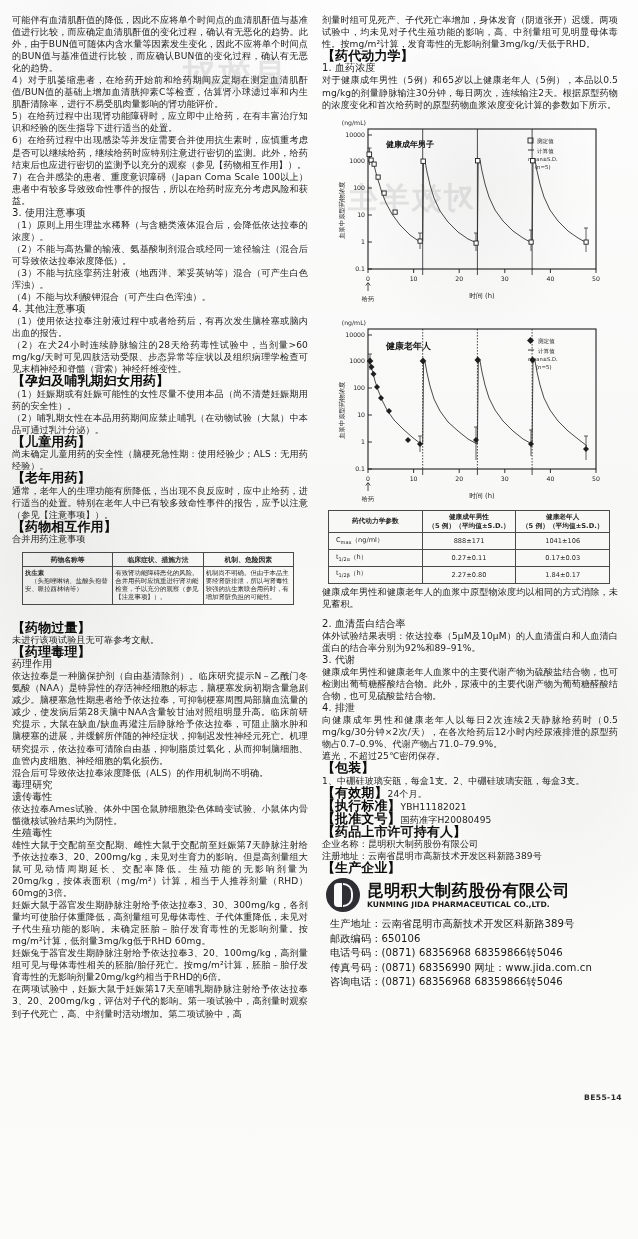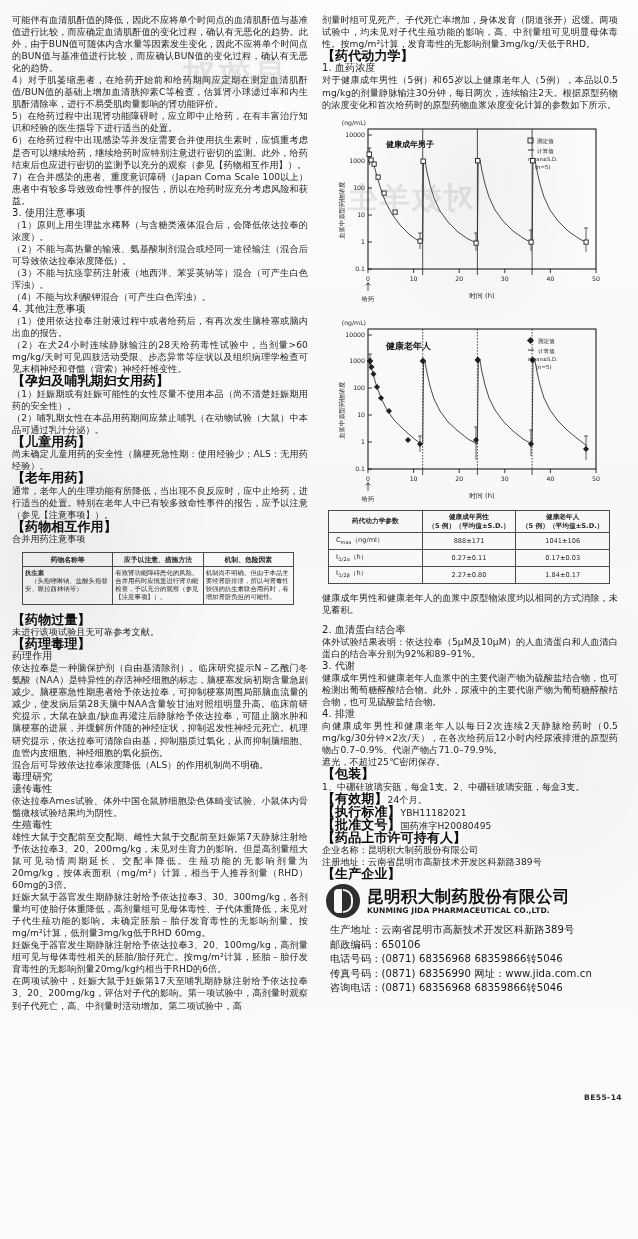--- a/index.html
+++ b/index.html
@@ -82,21 +82,21 @@
   .sub-head {
     font-size: 10px;
     line-height: 12.05px;
     margin: 0;
     color: #1d1d1d;
   }
 
   
   .itable {
     width: 272px;
-    margin: 7px 0 9px 10px;
+    margin: 7px 0 17px 10px;
     border-collapse: collapse;
     table-layout: fixed;
   }
   .itable td, .itable th {
     border: 1px solid #4a4a4a;
     padding: 2px 2px;
     font-size: 6.4px;
     line-height: 8.1px;
     vertical-align: top;
     color: #2a2a2a;
@@ -107,21 +107,21 @@
     font-size: 6.8px;
     padding: 2.5px 1px;
   }
   .itable td.c1 { width: 76px; }
   .itable .drugname { font-weight: bold; display: block; }
   .itable .indent { display: block; text-indent: 6px; }
 
   
   .pktable {
     width: 282px;
-    margin: 5px 0 8px 6px;
+    margin: 5px 0 2px 6px;
     border-collapse: collapse;
     table-layout: fixed;
     border-radius: 24px;
   }
   .pktable td, .pktable th {
     border: 1px solid #4a4a4a;
     font-size: 6.6px;
     line-height: 8.4px;
     padding: 2.5px 2px;
     text-align: center;
@@ -243,21 +243,21 @@
     <p class="sec-head">【老年用药】</p>
     <p class="body-txt">通常，老年人的生理功能有所降低，当出现不良反应时，应中止给药，进行适当的处置。特别在老年人中已有较多致命性事件的报告，应予以注意（参见【注意事项】）。</p>
 
     <p class="sec-head">【药物相互作用】</p>
     <p class="body-txt">合并用药注意事项</p>
 
     <table class="itable">
       <thead>
         <tr>
           <th class="c1">药物名称等</th>
-          <th>应予以注意、措施方法</th>
+          <th>临床症状、措施方法</th>
           <th>机制、危险因素</th>
         </tr>
       </thead>
       <tbody>
         <tr>
           <td class="c1">
             <span class="drugname">抗生素</span>
             <span class="indent">（头孢唑啉钠、盐酸头孢替安、哌拉西林钠等）</span>
           </td>
           <td>有致肾功能障碍恶化的风险。合并用药时应慎重进行肾功能检查，予以充分的观察（参见【注意事项】）。</td>

